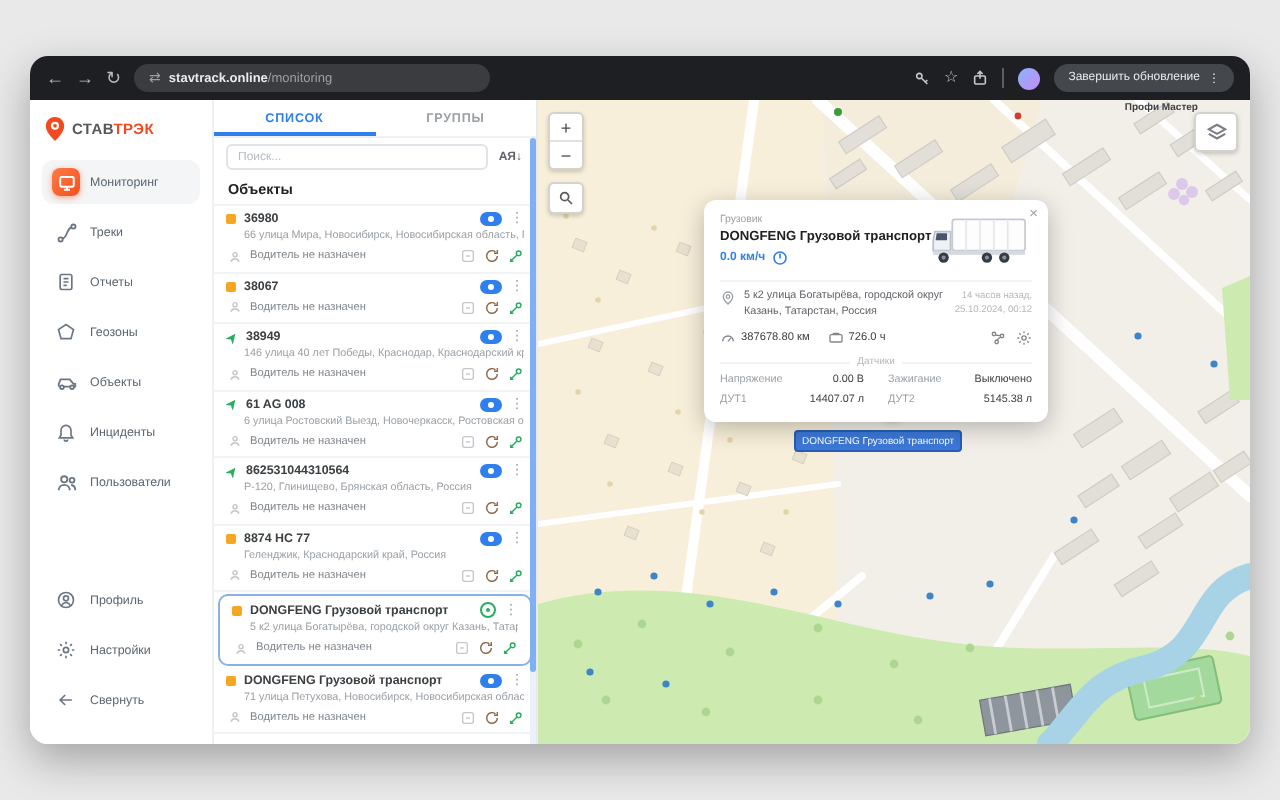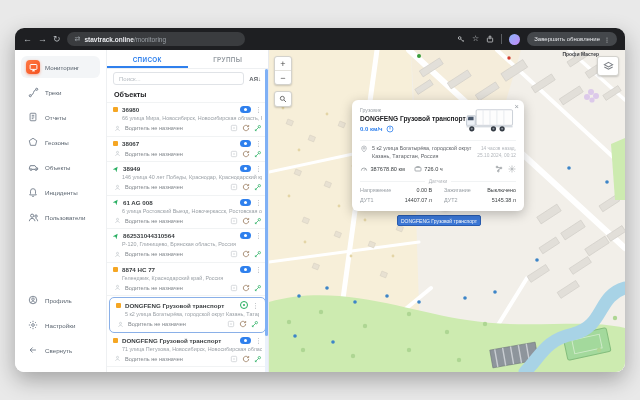--- a/index.html
+++ b/index.html
@@ -148,20 +148,28 @@
         <span class="update-btn">
           <span>Завершить обновление</span>
           <span>⋮</span>
         </span>
       </div>
     </div>
 
     <div class="app">
 
       <aside class="sidebar">
+        <div class="logo">
+          <svg width="11" height="13" viewBox="0 0 24 28">
+            <path d="M12 1C6 1 2 5.5 2 11c0 7 10 16 10 16s10-9 10-16C22 5.5 18 1 12 1z" fill="#f2491f"></path>
+            <circle cx="12" cy="10.5" r="4.4" fill="#fff"></circle>
+            <circle cx="12" cy="10.5" r="2" fill="#f2491f"></circle>
+          </svg>
+          <span class="logo-text"><span class="p1">СТАВ</span><span class="p2">ТРЭК</span></span>
+        </div>
         <nav id="side-menu">
             <div class="side-item active">
               <span class="ic">
                 <svg viewBox="0 0 24 24" width="9" height="9" fill="none" stroke="currentColor" stroke-width="2.6">
                   <rect x="3" y="4" width="18" height="13" rx="2"></rect>
                   <path d="M8 21h8M12 17v4"></path>
                 </svg>
               </span>
               <span class="lb">Мониторинг</span>
             </div>

